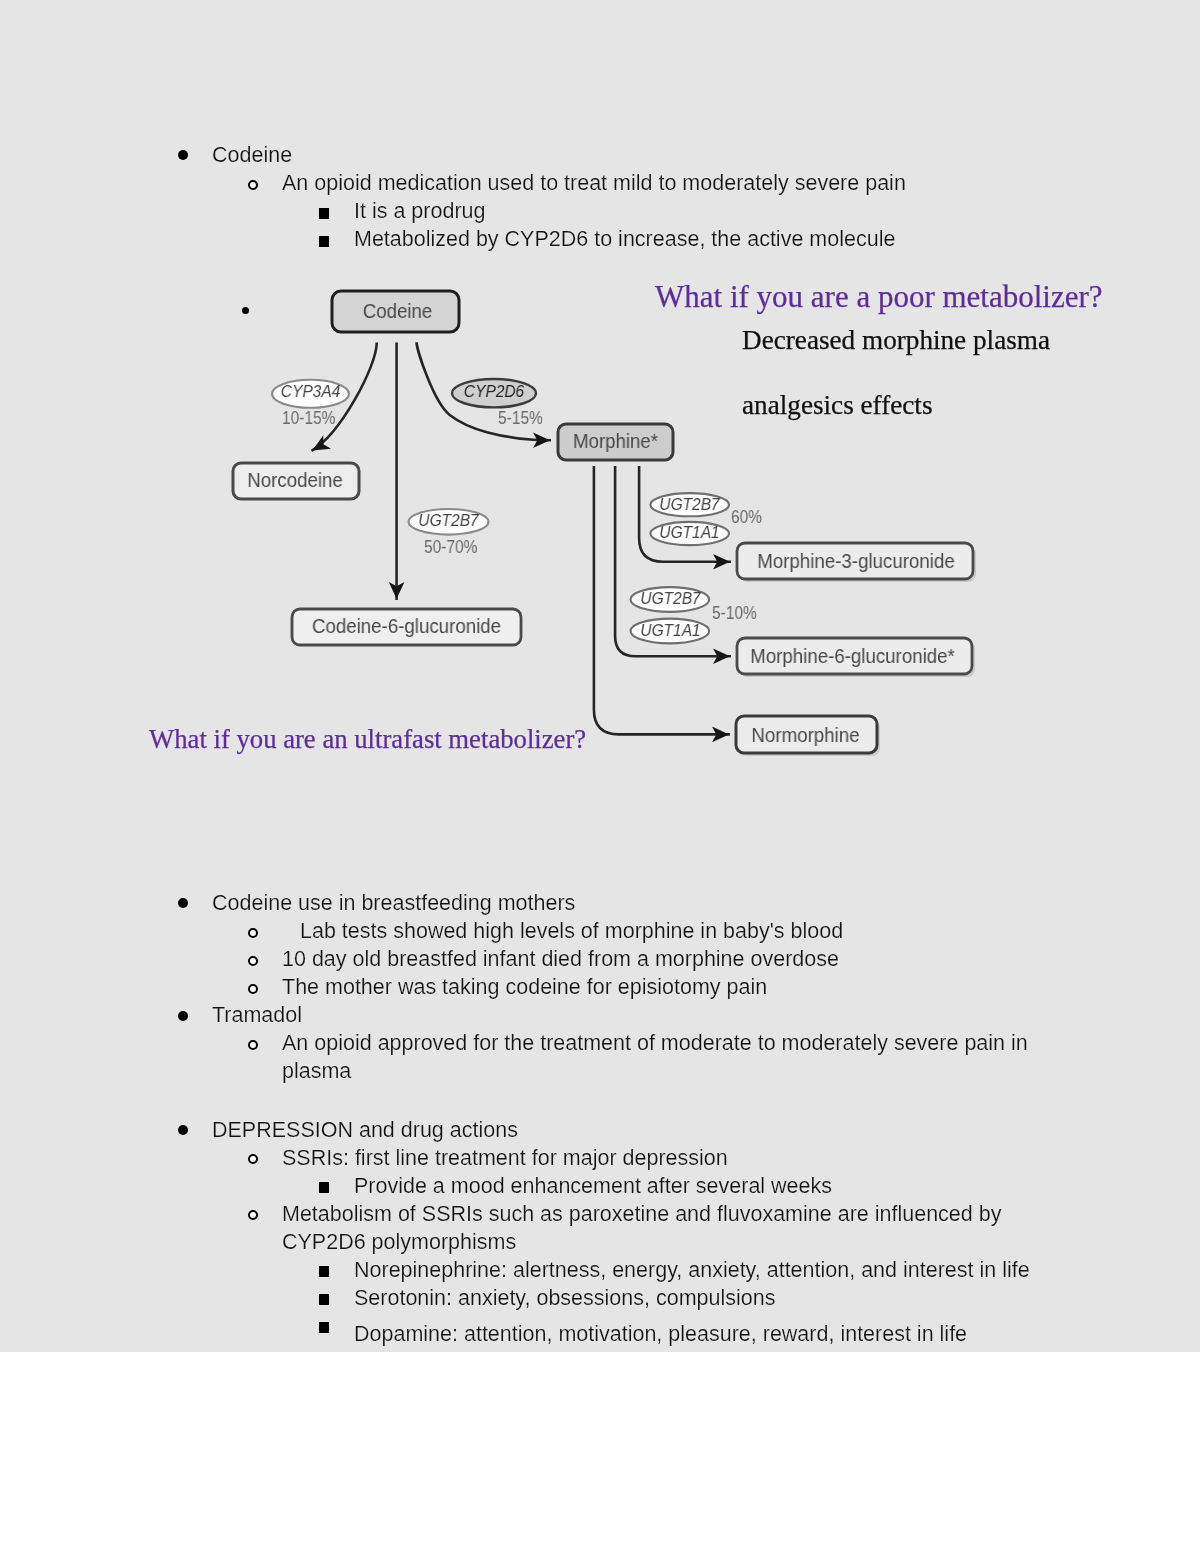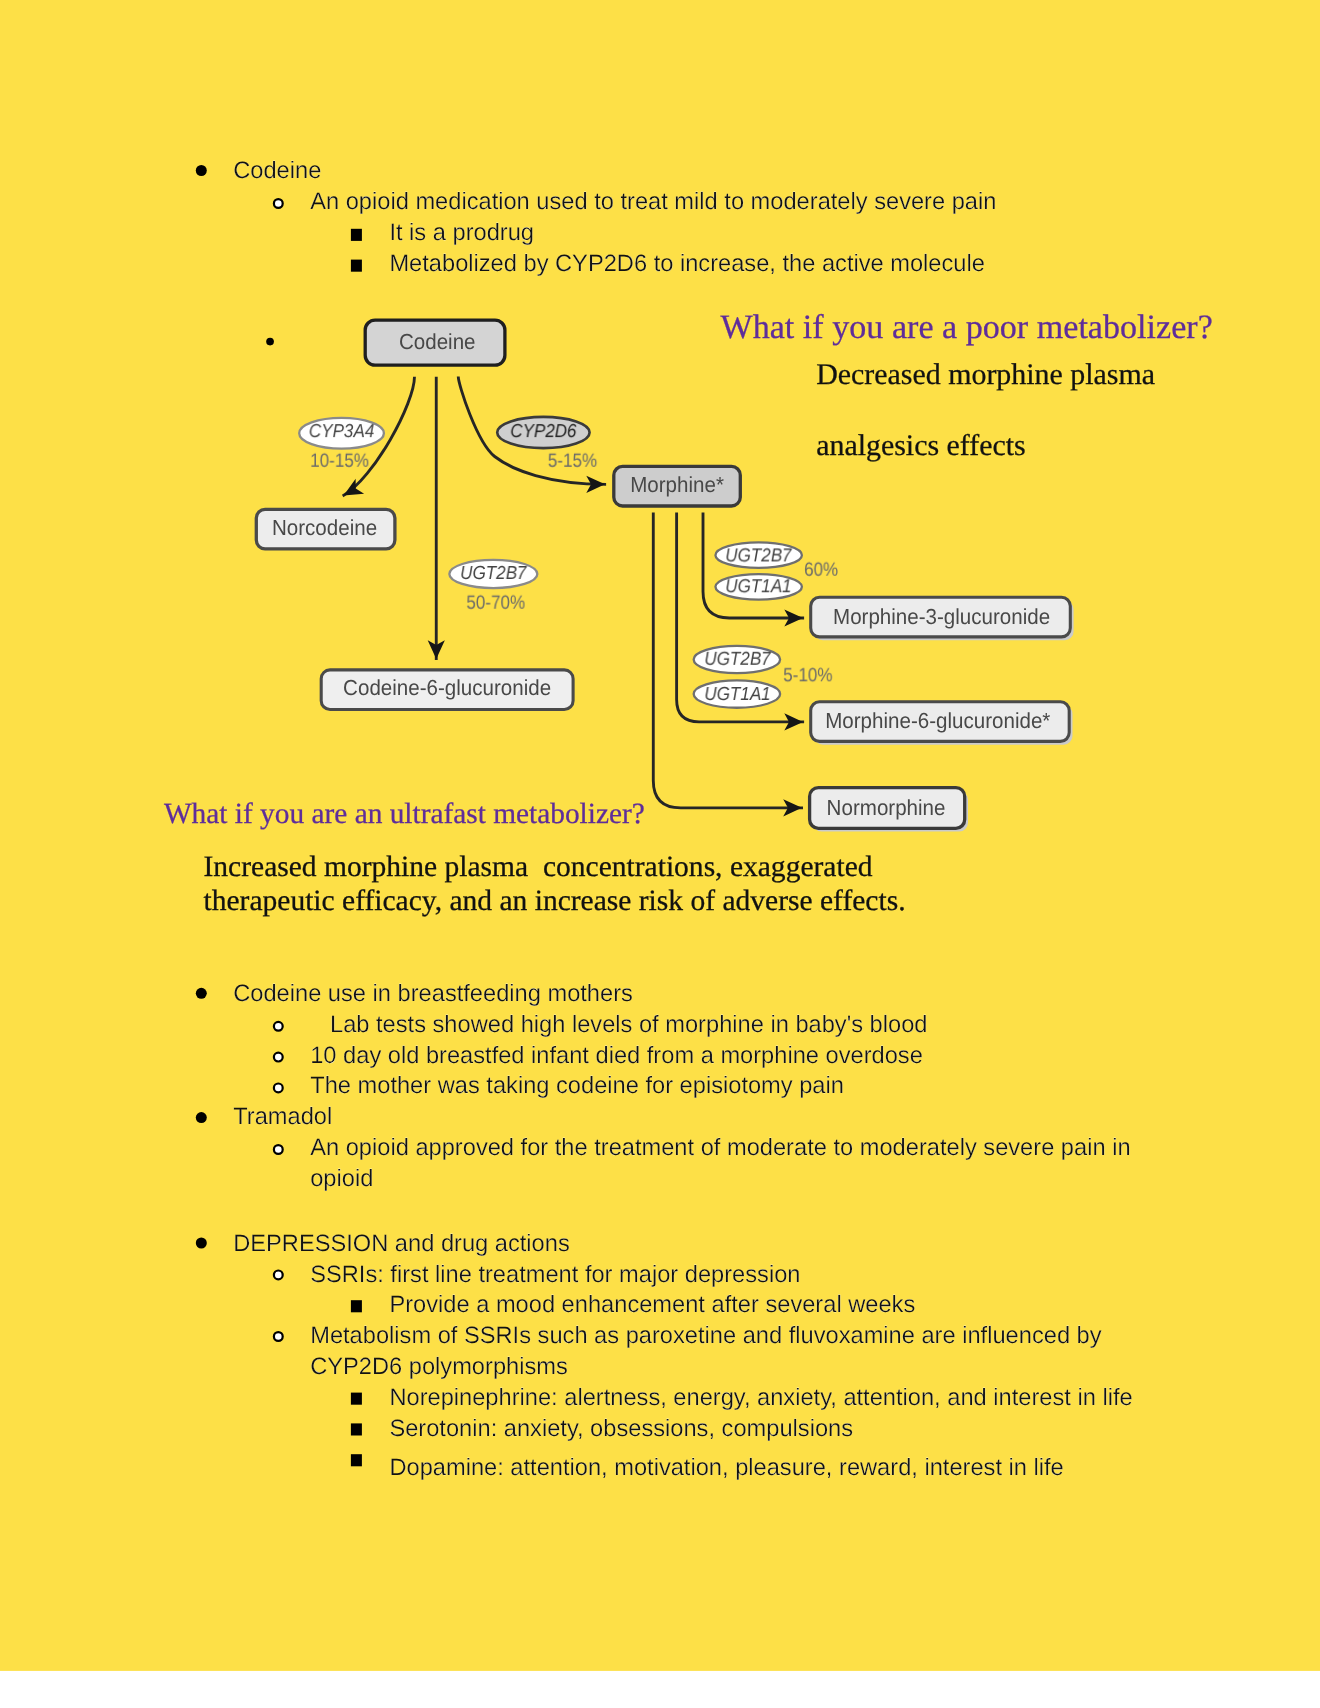--- a/index.html
+++ b/index.html
@@ -1,19 +1,19 @@
 <!DOCTYPE html>
 <html><head>
 <meta charset="utf-8">
 <style>
 html,body{margin:0;padding:0;background:#ffffff;}
 body{width:1200px;height:1553px;position:relative;overflow:hidden;
      font-family:"Liberation Sans",sans-serif;-webkit-font-smoothing:antialiased;
      transform:translateZ(0);}
-.page{position:absolute;left:0;top:0;width:1200px;height:1519px;background:#fde047;}
+.page{position:absolute;left:0;top:0;width:1200px;height:1352px;background:#e5e5e5;}
 
 
 .li{position:absolute;font-size:21.5px;line-height:28px;color:#121212;white-space:pre;will-change:transform;
      -webkit-text-stroke:0.16px #ffffff;}
 .bul{position:absolute;background:#000;}
 .bul-disc{width:10.5px;height:10.5px;border-radius:50%;}
 .bul-circ{width:10.5px;height:10.5px;border-radius:50%;background:#fff;border:2.1px solid #000;box-sizing:border-box;}
 .bul-sq{width:10.5px;height:10.5px;}
 
 
@@ -119,42 +119,41 @@
     <div class="pct" style="left:282px;top:408px">10-15%</div>
     <div class="pct" style="left:498px;top:407.5px">5-15%</div>
     <div class="pct" style="left:424px;top:536.5px">50-70%</div>
     <div class="pct" style="left:730.5px;top:507px">60%</div>
     <div class="pct" style="left:712px;top:602.5px">5-10%</div>
 
     <div class="serif purple" style="left:655px;top:279px;font-size:31px">What if you are a poor metabolizer?</div>
     <div class="serif" style="left:742px;top:324px;font-size:27.2px;line-height:32.4px"><span>Decreased morphine plasma</span><br><br><span>analgesics effects</span></div>
 
     <div class="serif purple" style="left:149px;top:724px;font-size:26.7px">What if you are an ultrafast metabolizer?</div>
-    <div class="serif" style="left:185px;top:772px;font-size:26.85px;line-height:30.7px"><span>Increased morphine plasma  concentrations, exaggerated</span><br><span>therapeutic efficacy, and an increase risk of adverse effects.</span></div>
   </div>
 
   <div class="blk">
     <span class="bul bul-disc" style="left:177.5px;top:897.8px"></span>
     <div class="li" style="left:212px;top:888.5px">Codeine use in breastfeeding mothers</div>
 
     <span class="bul bul-circ" style="left:247.8px;top:927.8px"></span>
     <div class="li" style="left:300px;top:916.5px">Lab tests showed high levels of morphine in baby's blood</div>
 
     <span class="bul bul-circ" style="left:247.8px;top:955.8px"></span>
     <div class="li" style="left:282px;top:944.5px">10 day old breastfed infant died from a morphine overdose</div>
 
     <span class="bul bul-circ" style="left:247.8px;top:983.8px"></span>
     <div class="li" style="left:282px;top:972.5px">The mother was taking codeine for episiotomy pain</div>
 
     <span class="bul bul-disc" style="left:177.5px;top:1010.8px"></span>
     <div class="li" style="left:212px;top:1000.5px">Tramadol</div>
 
     <span class="bul bul-circ" style="left:247.8px;top:1039.8px"></span>
     <div class="li" style="left:282px;top:1028.5px">An opioid approved for the treatment of moderate to moderately severe pain in</div>
-    <div class="li" style="left:282px;top:1056.5px">opioid</div>
+    <div class="li" style="left:282px;top:1056.5px">plasma</div>
   </div>
 
   <div class="blk">
     <span class="bul bul-disc" style="left:177.5px;top:1124.8px"></span>
     <div class="li" style="left:212px;top:1115.5px">DEPRESSION and drug actions</div>
 
     <span class="bul bul-circ" style="left:247.8px;top:1153.8px"></span>
     <div class="li" style="left:282px;top:1143.5px">SSRIs: first line treatment for major depression</div>
 
     <span class="bul bul-sq" style="left:318.8px;top:1182.3px"></span>

